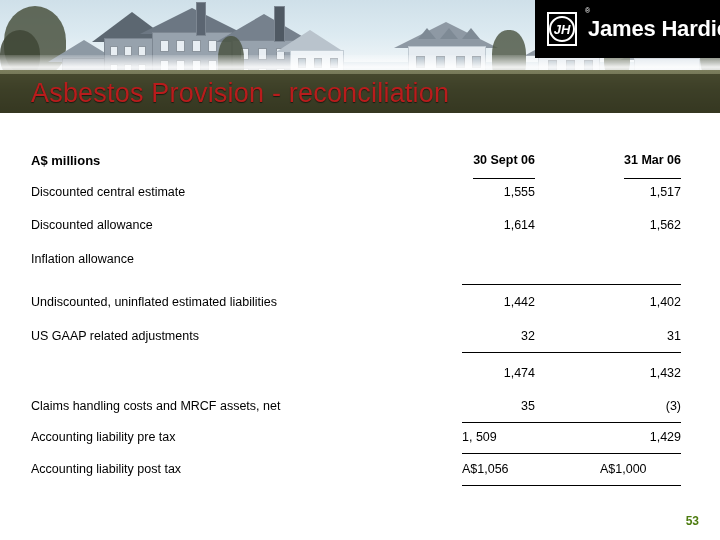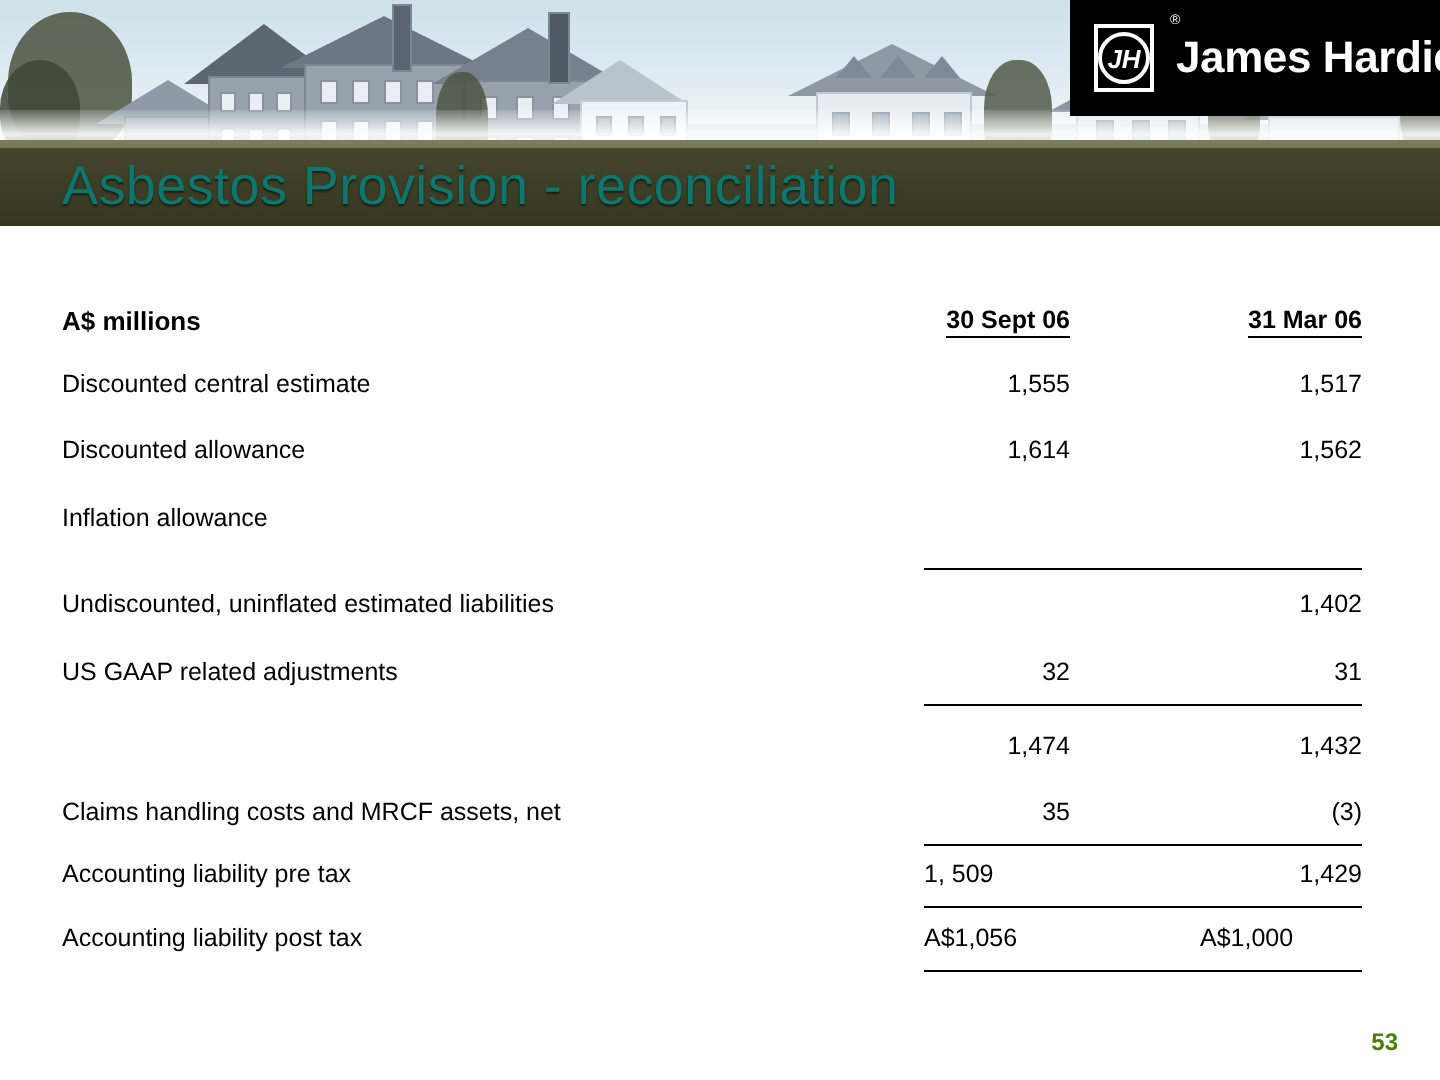--- a/index.html
+++ b/index.html
@@ -60,21 +60,21 @@
     opacity: .85;
   }
   .win {
     position: absolute;
     background: #e8eef3;
     border: 1px solid #8b949d;
   }
   #title {
     position: absolute; left: 31px; top: 77px;
     font-size: 27px; line-height: 33px;
-    color: #0f766e;
+    color: #b91c1c;
     letter-spacing: .2px;
     white-space: nowrap;
     text-shadow: 0 1px 1px rgba(0,0,0,.55);
     z-index: 20;
   }
 
   
   #logo {
     position: absolute; right: 0; top: 0;
     width: 185px; height: 58px;
@@ -135,21 +135,21 @@
     text-align: right;
     white-space: nowrap;
   }
   .c1 { left: 400px; width: 135px; }
   .c2 { left: 546px; width: 135px; }
   .hdr .c1, .hdr .c2 {
     font-weight: bold; font-size: 12.5px;
   }
   .hdr .c1 span, .hdr .c2 span {
     border-bottom: 1.5px solid #000;
-    padding-bottom: 1px;
+    padding-bottom: 11px;
   }
   .c1.leftnum, .c2.leftnum { text-align: left; }
   .c1.leftnum { left: 462px; width: 120px; }
   .c2.leftnum { left: 600px; width: 120px; }
 
   .rule {
     position: absolute;
     left: 462px; width: 219px; height: 0;
     border-top: 1.2px solid #000000;
   }
@@ -269,20 +269,21 @@
       <div class="c2">1,562</div>
     </div>
 
     <div class="row" style="top:137px;">
       <div class="lbl">Inflation allowance</div>
     </div>
     <div class="rule" style="top:171px;"></div>
 
     <div class="row" style="top:180px;">
       <div class="lbl">Undiscounted, uninflated estimated liabilities</div>
+      <div class="c1">1,442</div>
       <div class="c2">1,402</div>
     </div>
 
     <div class="row" style="top:214px;">
       <div class="lbl">US GAAP related adjustments</div>
       <div class="c1">32</div>
       <div class="c2">31</div>
     </div>
     <div class="rule" style="top:239px;"></div>
 

